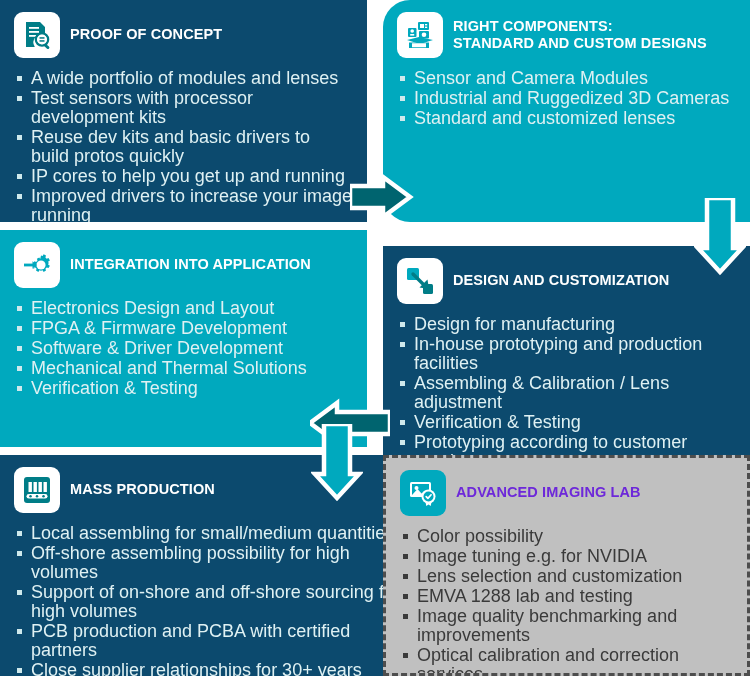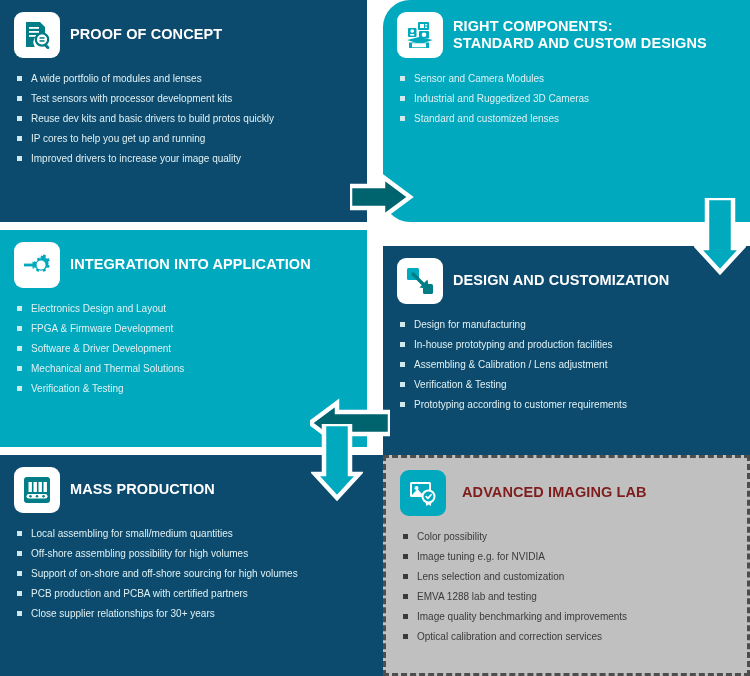--- a/index.html
+++ b/index.html
@@ -44,31 +44,31 @@
   .icon-box svg { display: block; }
 
   .title {
     font-size: 14.5px;
     font-weight: bold;
     line-height: 1.18;
     color: #ffffff;
     letter-spacing: .1px;
     white-space: pre-line;
   }
-  .panel.gray .title { color: #7f1d1d; margin-left: 6px; }
+  .panel.gray .title { color: #6d28d9; }
 
   ul.bullets {
     list-style: none;
     margin: 11px 0 0 0;
     padding: 0 14px 0 16px;
   }
   ul.bullets li {
     position: relative;
     padding-left: 15px;
-    font-size: 10px;
+    font-size: 18px;
     line-height: 19px;
     color: #dff1f3;
     margin-bottom: 1px;
   }
   .panel.gray ul.bullets li { color: #3a3a3a; }
   ul.bullets li::before {
     content: "";
     position: absolute;
     left: 1px; top: 7px;
     width: 5px; height: 5px;
@@ -100,21 +100,21 @@
           <rect x="24.5" y="24.5" width="6" height="2.8" rx="1.4" fill="#007D87" transform="rotate(42 24.5 24.5)"></rect>
         </svg>
       </span>
       <div class="title">PROOF OF CONCEPT</div>
     </div>
     <ul class="bullets">
       <li>A wide portfolio of modules and lenses</li>
       <li>Test sensors with processor development kits</li>
       <li>Reuse dev kits and basic drivers to build protos quickly</li>
       <li>IP cores to help you get up and running</li>
-      <li>Improved drivers to increase your image quality</li>
+      <li>Improved drivers to increase your image running</li>
     </ul>
   </div>
 
   <div class="panel light" style="left:383px;top:0;width:435px;height:222px;border-radius:27px;">
     <div class="head">
       <span class="icon-box">
         <svg width="32" height="32" viewBox="0 0 32 32">
           <rect x="14" y="3" width="11" height="8" rx="1" fill="#00A9BE"></rect>
           <rect x="16" y="5" width="4" height="4" fill="#ffffff"></rect>
           <rect x="21" y="5" width="2.2" height="1.4" fill="#ffffff"></rect>

